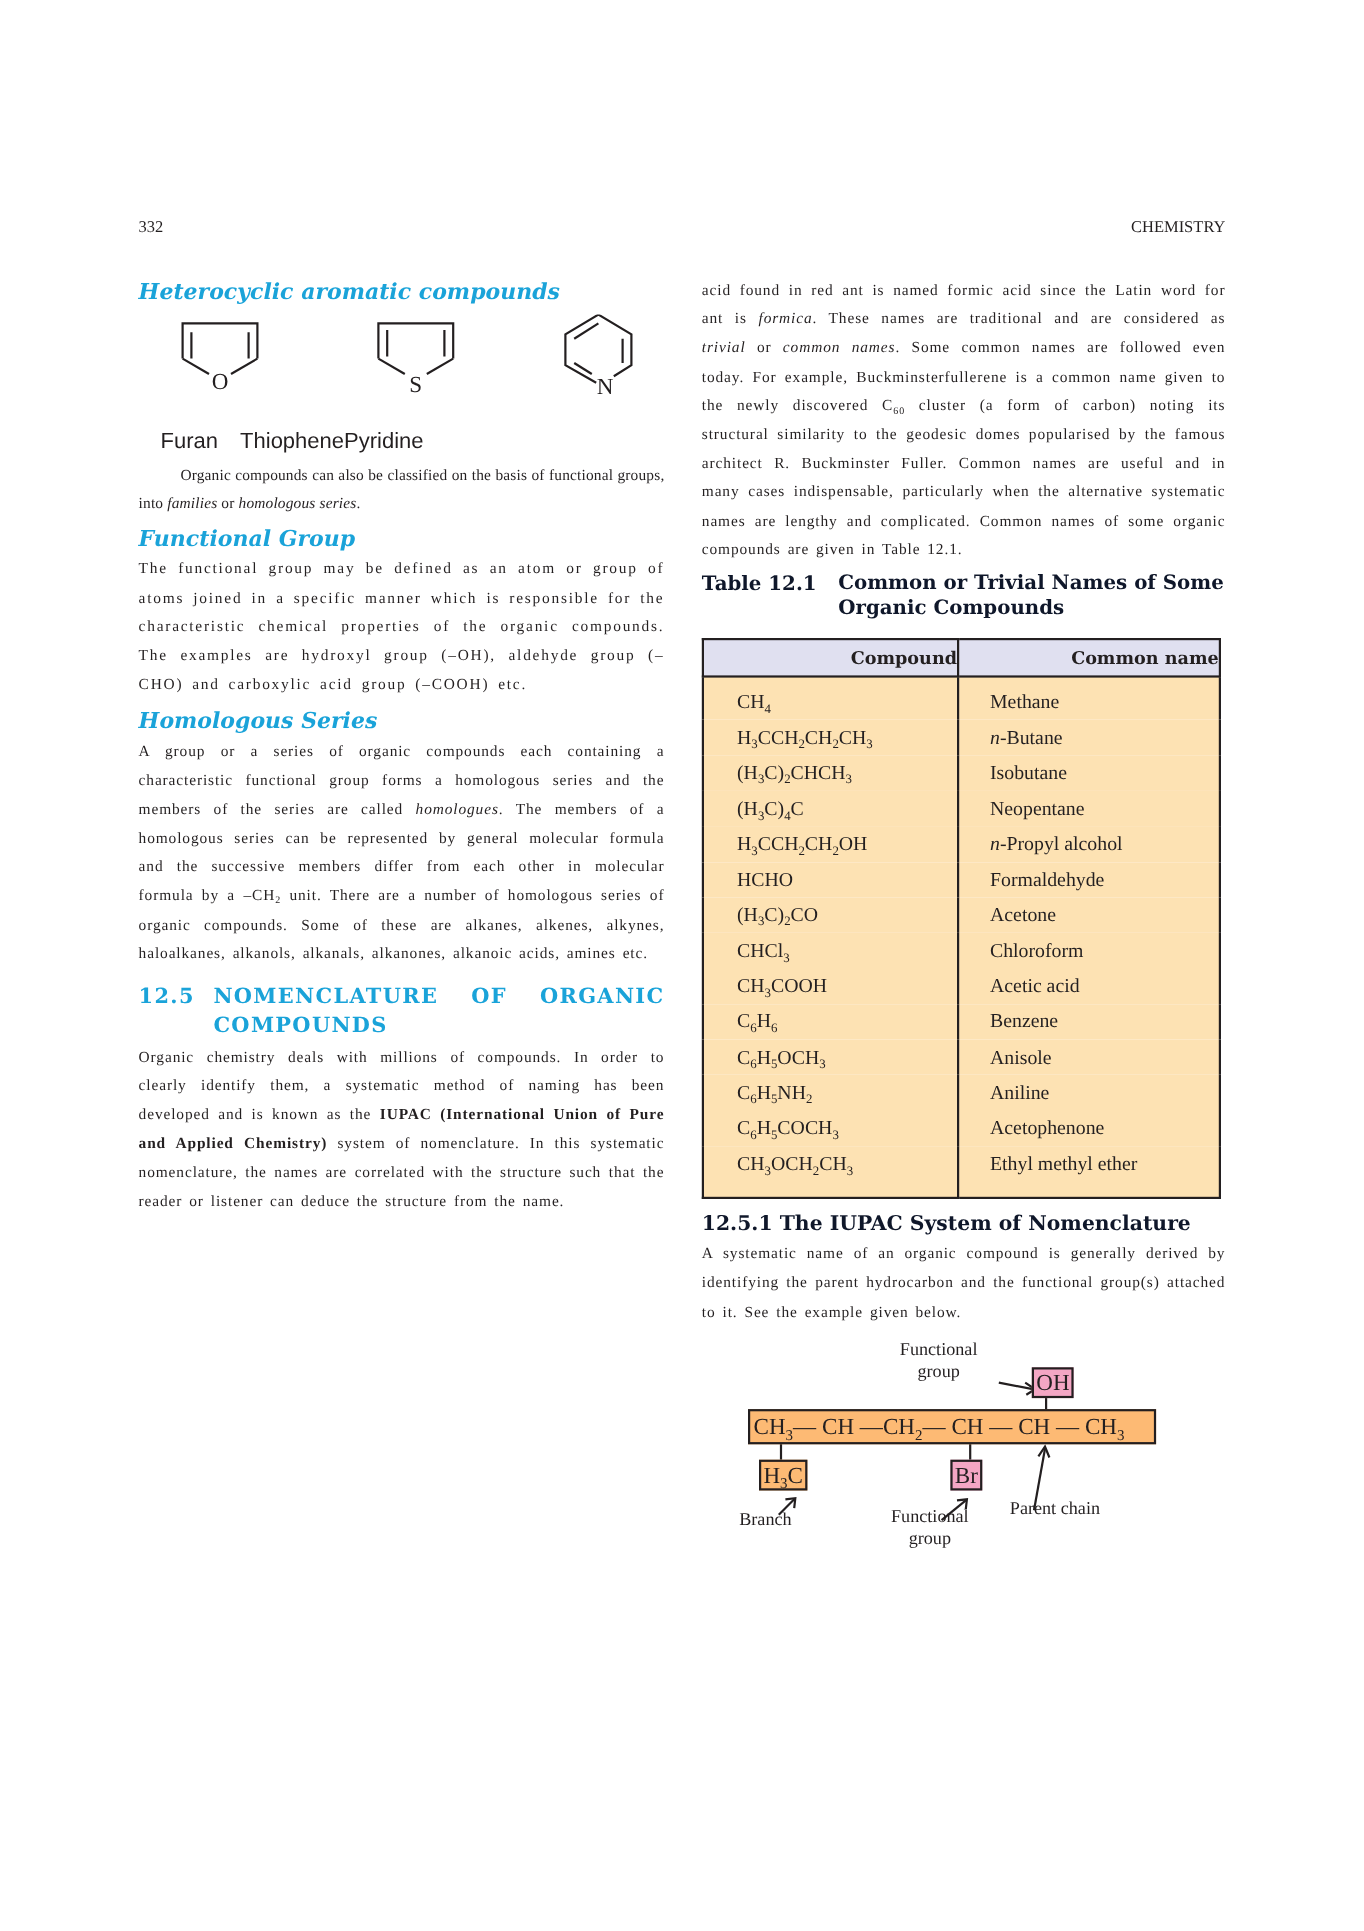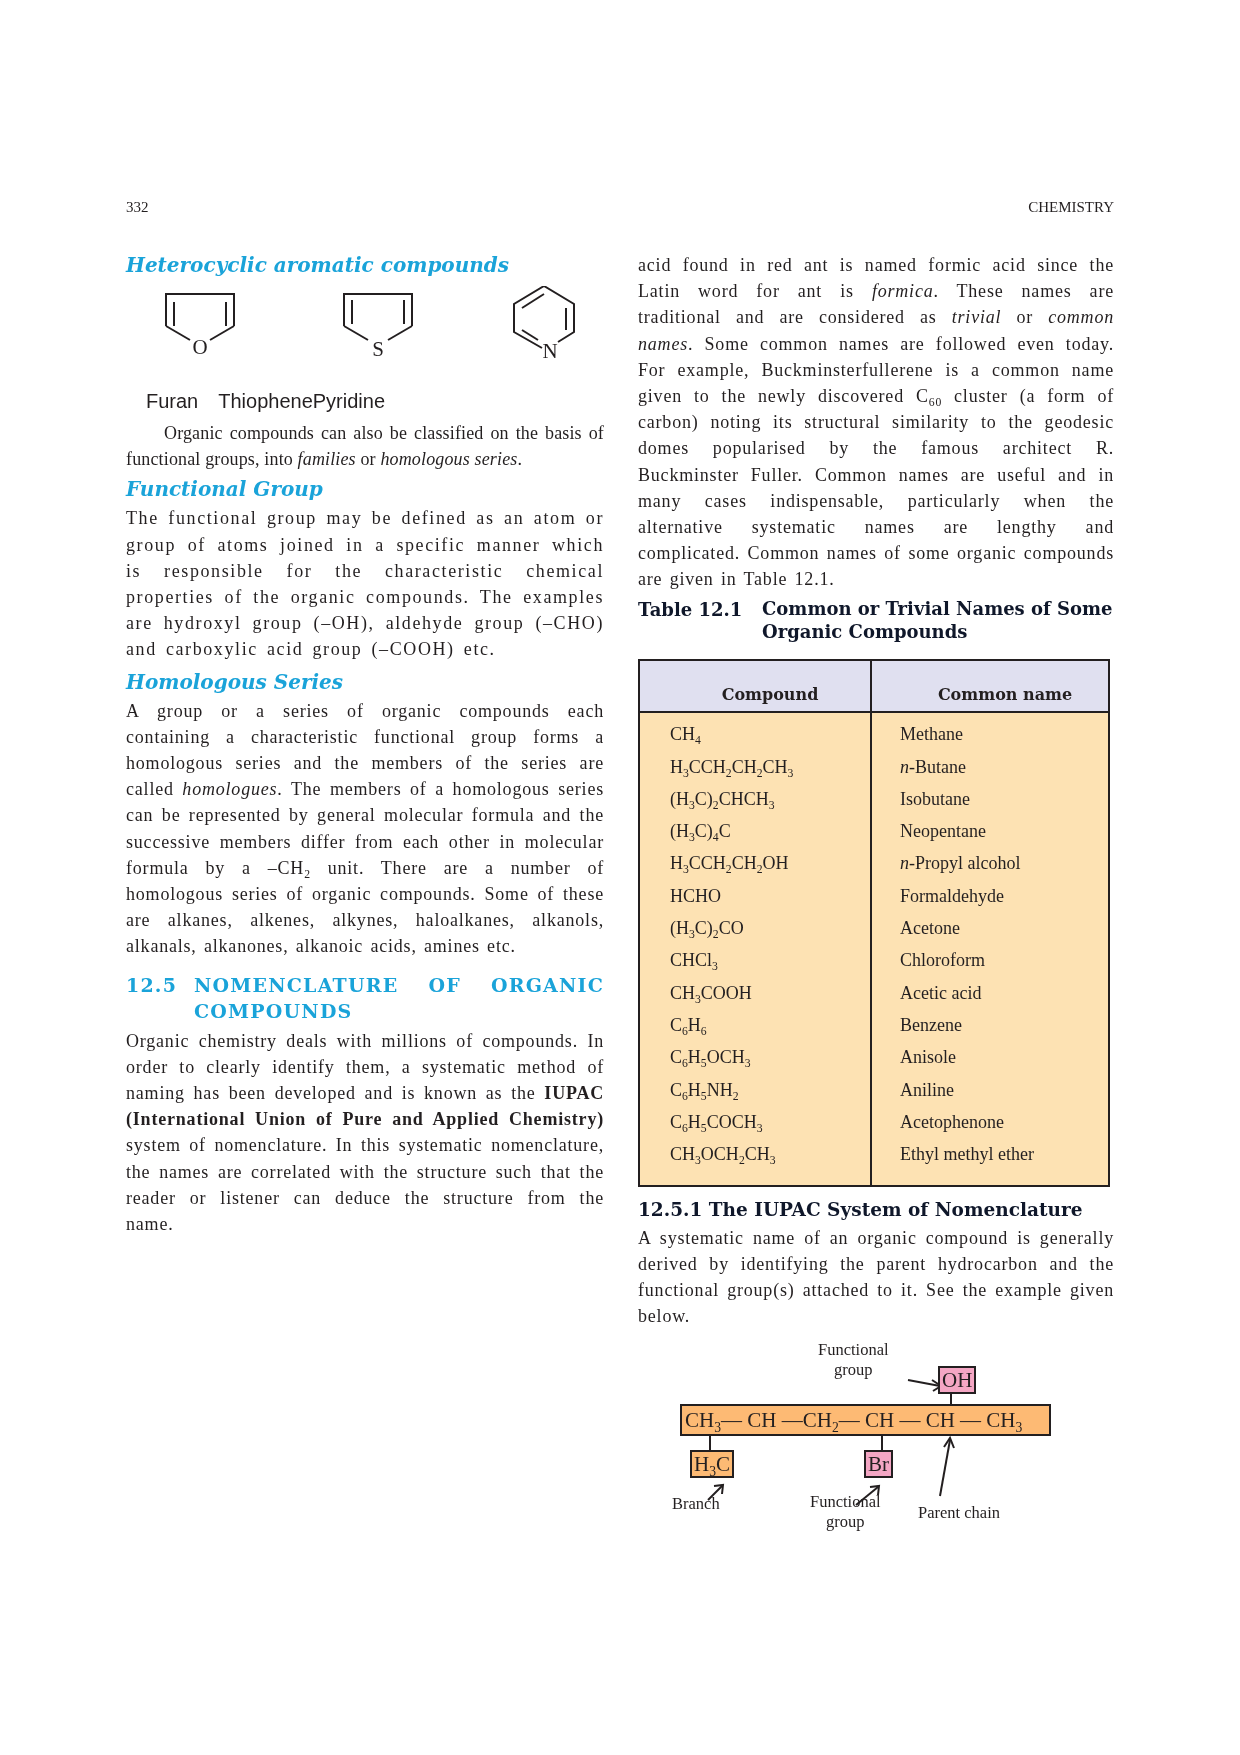--- a/index.html
+++ b/index.html
@@ -3,38 +3,38 @@
 <meta charset="utf-8">
 <style>
   html,body{margin:0;padding:0;background:#fff;}
   body{width:1240px;height:1755px;position:relative;overflow:hidden;
        font-family:"DejaVu Serif","Liberation Serif",serif;color:#231f20;}
   .abs{position:absolute;}
   .folio{top:199px;font-size:15px;font-family:"Liberation Serif",serif;}
   .col{position:absolute;top:252px;width:478px;}
   .col-left{left:126px;}
   .col-right{left:638px;width:476px;}
-  p{margin:0;font-size:18px;line-height:26.2px;text-align:justify;text-align-last:left;
+  p{margin:0;font-size:14px;line-height:26.2px;text-align:justify;text-align-last:left;
     font-family:"Liberation Serif","DejaVu Serif",serif;letter-spacing:0.15px;}
   .sp{letter-spacing:1.6px;word-spacing:3px;}
   .sp2{letter-spacing:0.8px;word-spacing:2px;}
   .ind{text-indent:38px;}
   .ind2{text-indent:26px;}
   .h-it{color:#1aa3d9;font-weight:bold;font-style:italic;font-size:20px;
         font-family:"DejaVu Serif",serif;margin:0;line-height:26px;}
   .h-sec{color:#1aa3d9;font-weight:bold;font-size:19px;font-family:"DejaVu Serif",serif;
          letter-spacing:1.2px;line-height:26px;margin:0;}
   .h-sub{color:#0f172a;font-weight:bold;font-size:18px;font-family:"DejaVu Serif",serif;
          line-height:26px;margin:0;}
   .rings{display:flex;justify-content:space-between;margin-top:8px;height:104px;position:relative;}
   .ring-names{display:flex;justify-content:flex-start;font-size:20px;font-family:Liberation Sans, sans-serif;
               padding:0 12px 0 20px;margin-top:0;}
   table.t{border-collapse:collapse;width:472px;font-family:"Liberation Serif",serif;font-size:18px;}
-  table.t th{background:#e0e0f0;text-align:center;font-family:"DejaVu Serif",serif;font-size:16px;
-             font-weight:bold;padding:24px 0 6px 30px;border:2px solid #231f20;height:20px;}
+  table.t th{background:#e0e0f0;text-align:right;font-family:"DejaVu Serif",serif;font-size:16px;
+             font-weight:bold;padding:6px 0 6px 30px;border:2px solid #231f20;height:20px;}
   table.t td{background:#fde2b3;padding:0 0 0 30px;height:32.3px;border-left:2px solid #231f20;
              border-right:2px solid #231f20;vertical-align:middle;}
   table.t tr:first-child td{padding-top:0;}
   table.t tr.first td{padding-top:6px;}
   table.t tr.last td{border-bottom:2px solid #231f20;padding-bottom:14px;}
   table.t td.c2{padding-left:28px;}
   .diag{position:relative;height:210px;margin-top:10px;font-family:"Liberation Serif",serif;}
   .chain{position:absolute;left:42px;top:64px;width:364px;height:28px;background:#fdba74;
          border:2px solid #231f20;font-size:21px;line-height:28px;padding-left:3px;white-space:nowrap;}
   .box{position:absolute;border:2px solid #231f20;font-size:21px;line-height:24px;padding:0 2px;}
@@ -211,15 +211,15 @@
     </svg>
     <div class="box pink" style="left:300px;top:26px;">OH</div>
     <div class="chain" id="chain">CH<sub>3</sub>— CH —CH<sub>2</sub>— CH — CH — CH<sub>3</sub></div>
     <div class="box blue" style="left:52px;top:110px;" id="branch">H<sub>3</sub>C</div>
     <div class="box pink" style="left:226px;top:110px;">Br</div>
     <div class="lbl" style="left:34px;top:154px;">Branch</div>
     <div class="lbl" style="left:172px;top:152px;">
       <div>Functional</div>
       <div>group</div>
     </div>
-    <div class="lbl" style="left:280px;top:163px;">Parent chain</div>
+    <div class="lbl" style="left:280px;top:144px;">Parent chain</div>
   </div>
 </div>
 
 </body></html>

